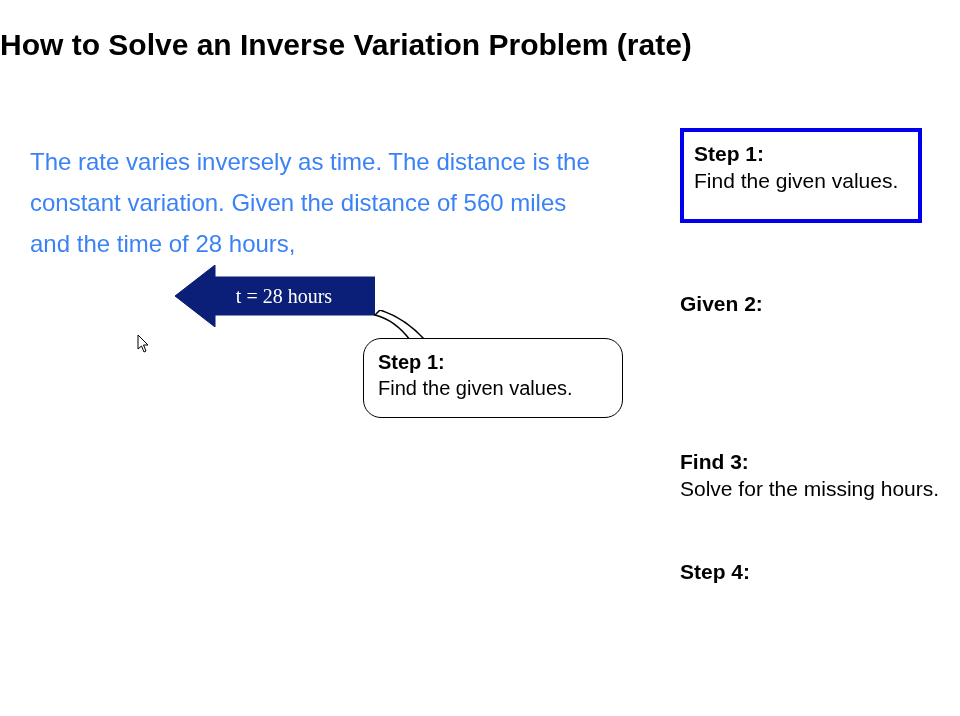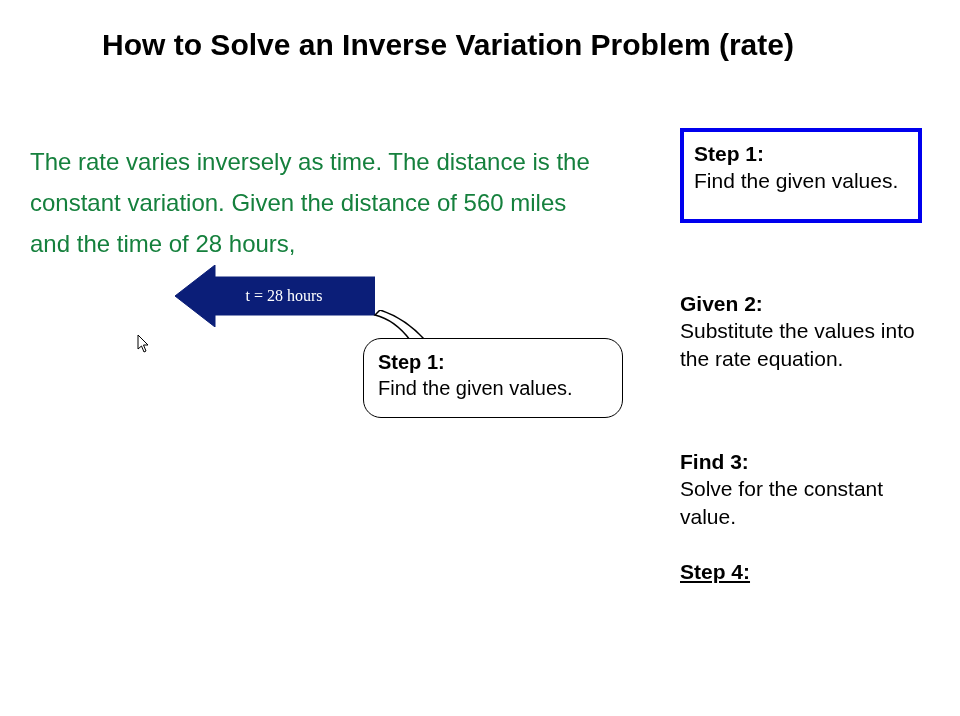--- a/index.html
+++ b/index.html
@@ -11,50 +11,49 @@
     font-family: Arial, sans-serif;
     position: relative;
     overflow: hidden;
     color: #000;
   }
   .title {
     position: absolute;
     top: 28px;
     left: 0;
     width: 896px;
-    text-align: center;
     font-weight: bold;
     font-size: 30px;
   }
   .problem {
     position: absolute;
     top: 142px;
     left: 30px;
     width: 560px;
     font-size: 24px;
     line-height: 1.7;
-    color: #15803d;
+    color: #3b82f6;
   }
   .arrow-wrap {
     position: absolute;
     top: 265px;
     left: 175px;
     width: 200px;
     height: 62px;
   }
   .arrow-wrap svg { display: block; }
   .arrow-text {
     position: absolute;
     top: 0; left: 0; width: 200px; height: 62px;
     display: flex;
     align-items: center;
     justify-content: center;
     color: #fff;
     font-family: "Times New Roman", serif;
-    font-size: 16px;
+    font-size: 20px;
     padding-left: 18px;
     box-sizing: border-box;
   }
   .bubble {
     position: absolute;
     top: 338px;
     left: 363px;
     width: 260px;
     height: 80px;
     border: 1.5px solid #000;
@@ -81,21 +80,21 @@
   }
   .step1 {
     top: 128px;
     border: 4px solid #0000ee;
     padding: 8px 10px 24px 10px;
     box-sizing: border-box;
     width: 242px;
   }
   .step2 { top: 290px; }
   .step3 { top: 448px; }
-  .step4 { top: 558px; text-decoration: underline; }
+  .step4 { top: 558px; }
   .bold { font-weight: bold; }
   .cursor {
     position: absolute;
     top: 334px;
     left: 137px;
     width: 16px;
     height: 20px;
   }
 </style>
 </head>
@@ -123,26 +122,25 @@
   <span>Find the given values.</span>
 </div>
 
 <div class="side step1">
   <span class="bold">Step 1:</span><br>
   <span>Find the given values.</span>
 </div>
 
 <div class="side step2">
   <span class="bold">Given 2:</span><br>
-  <span>Substitute the values into the rate equation.</span>
 </div>
 
 <div class="side step3">
   <span class="bold">Find 3:</span><br>
-  <span>Solve for the constant value.</span>
+  <span>Solve for the missing hours.</span>
 </div>
 
 <div class="side step4">
   <span class="bold">Step 4:</span><br>
 </div>
 
 <div class="cursor">
   <svg width="16" height="20" viewBox="0 0 16 20">
     <path d="M1 1 L1 15 L4.5 12 L7 18 L9 17 L6.5 11 L11 11 Z" fill="#fff" stroke="#000" stroke-width="1"></path>
   </svg>

